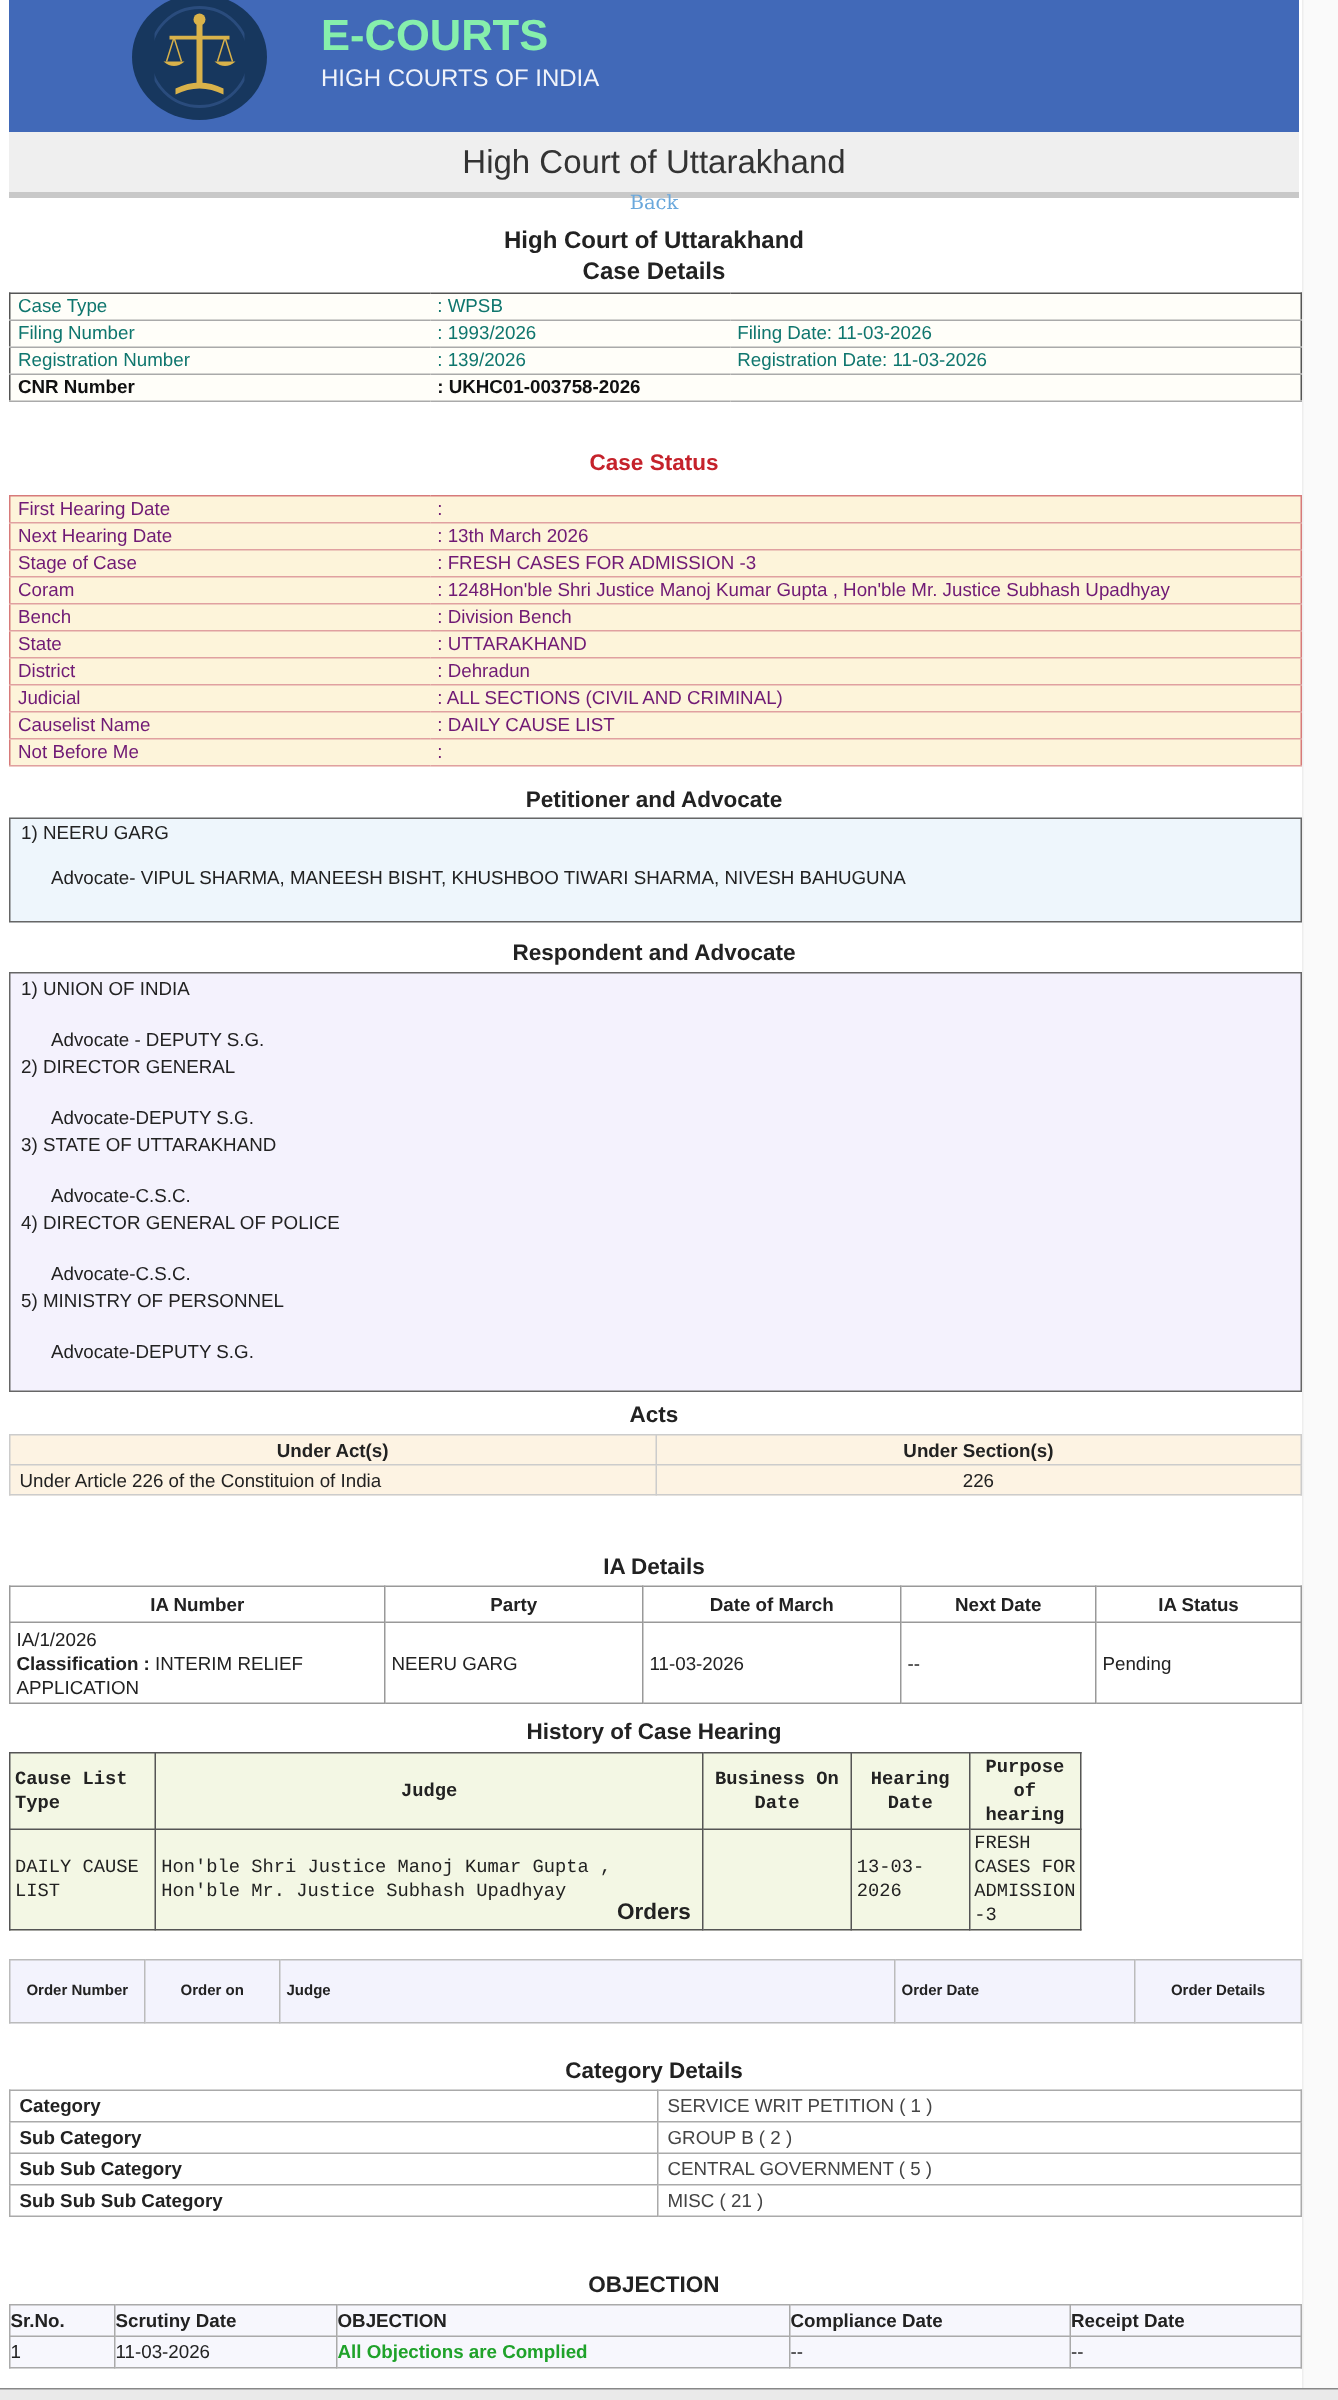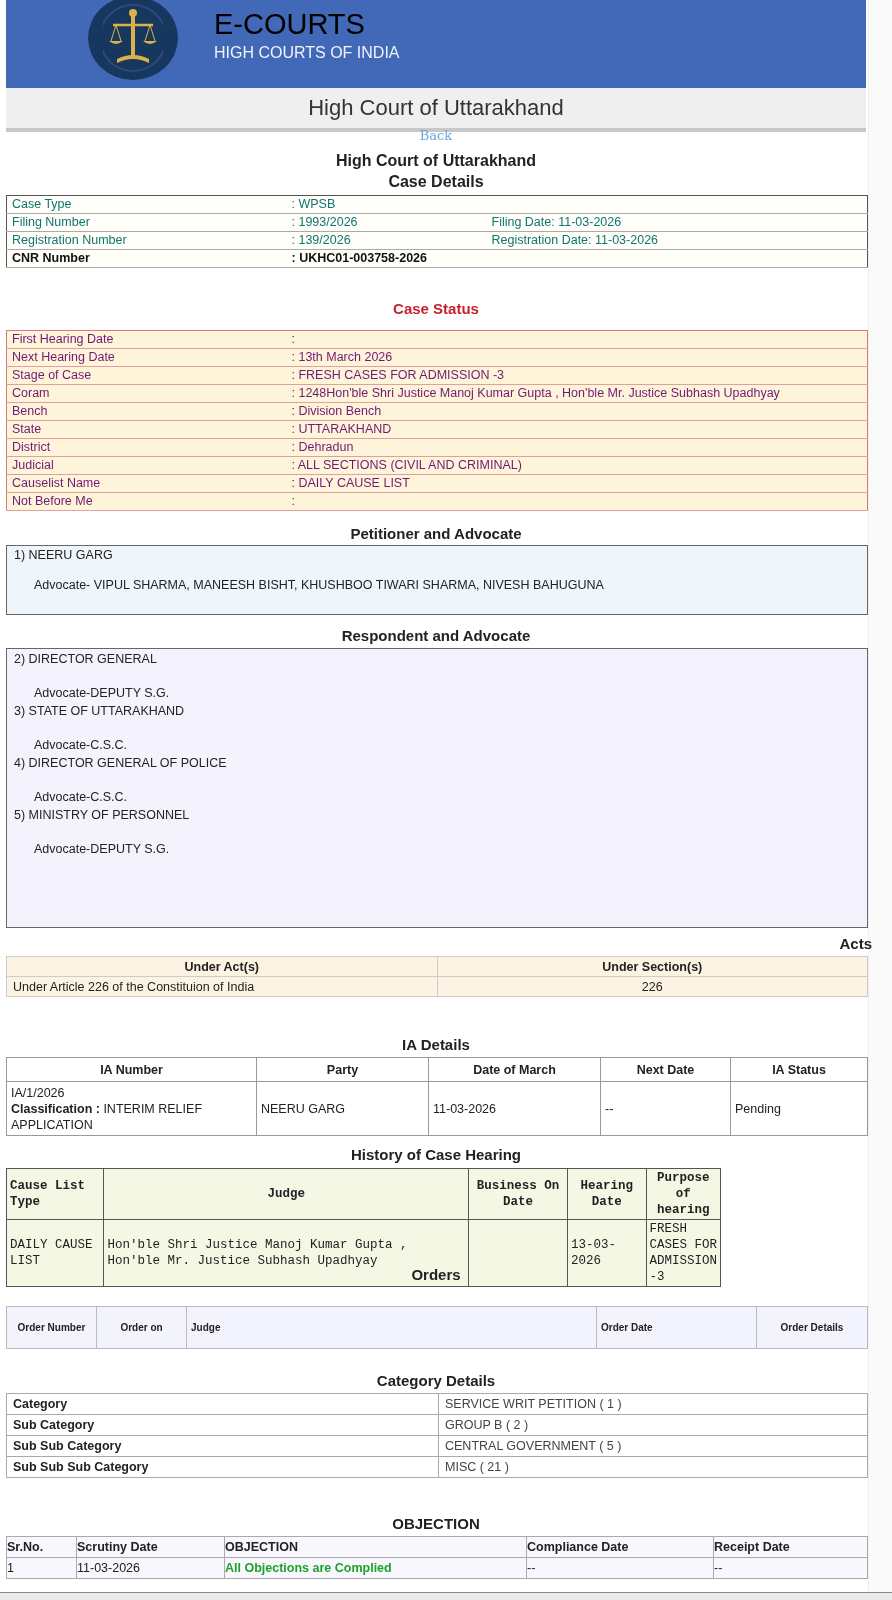--- a/index.html
+++ b/index.html
@@ -15,21 +15,21 @@
     position: absolute; left: 6px; top: 0; width: 860px; height: 88px;
     background: #4169b8;
   }
   .logo {
     position: absolute; left: 82px; top: -4px; width: 90px; height: 84px;
     border-radius: 50%; background: #17375e;
     display: flex; align-items: center; justify-content: center;
   }
   .brand-title {
     position: absolute; left: 208px; top: 8px;
-    color: #000000; font-size: 29px; font-weight: normal; letter-spacing: 0px;
+    color: #86efac; font-size: 29px; font-weight: bold; letter-spacing: 0px;
   }
   .brand-sub {
     position: absolute; left: 208px; top: 44px;
     color: #f0f3fa; font-size: 16px;
   }
   .court-bar {
     position: absolute; left: 6px; top: 88px; width: 860px; height: 44px;
     background: #efefef; border-bottom: 4px solid #c8c8c8;
     text-align: center; font-size: 22px; color: #333; line-height: 40px;
   }
@@ -204,38 +204,42 @@
 
 <div class="section-title" style="top:525px;">Petitioner and Advocate</div>
 <div class="party-box pet">
   <div>1) NEERU GARG</div>
   <div class="adv">Advocate- VIPUL SHARMA, MANEESH BISHT, KHUSHBOO TIWARI SHARMA, NIVESH BAHUGUNA</div>
 </div>
 
 <div class="section-title" style="top:627px;">Respondent and Advocate</div>
 <div class="party-box resp">
   <div class="item">
+    <div class="name">1) UNION OF INDIA</div>
+    <div class="adv">Advocate - DEPUTY S.G.</div>
+  </div>
+  <div class="item">
     <div class="name">2) DIRECTOR GENERAL</div>
     <div class="adv">Advocate-DEPUTY S.G.</div>
   </div>
   <div class="item">
     <div class="name">3) STATE OF UTTARAKHAND</div>
     <div class="adv">Advocate-C.S.C.</div>
   </div>
   <div class="item">
     <div class="name">4) DIRECTOR GENERAL OF POLICE</div>
     <div class="adv">Advocate-C.S.C.</div>
   </div>
   <div class="item">
     <div class="name">5) MINISTRY OF PERSONNEL</div>
     <div class="adv">Advocate-DEPUTY S.G.</div>
   </div>
 </div>
 
-<div class="section-title" style="top:935px;text-align:right;">Acts</div>
+<div class="section-title" style="top:935px;">Acts</div>
 <table class="acts">
   <tbody>
       <tr>
     <th style="width:50%">Under Act(s)</th>
     <th>Under Section(s)</th>
   </tr>
   <tr>
     <td>Under Article 226 of the Constituion of India</td>
     <td style="text-align:center">226</td>
   </tr>

